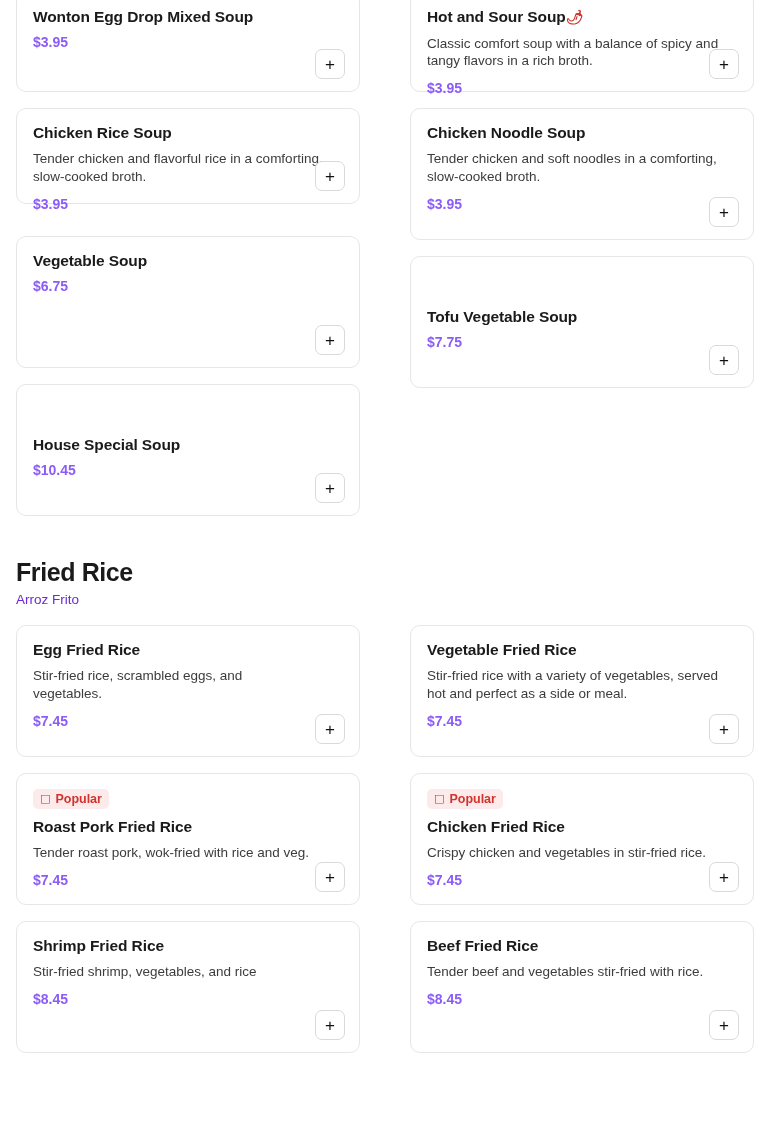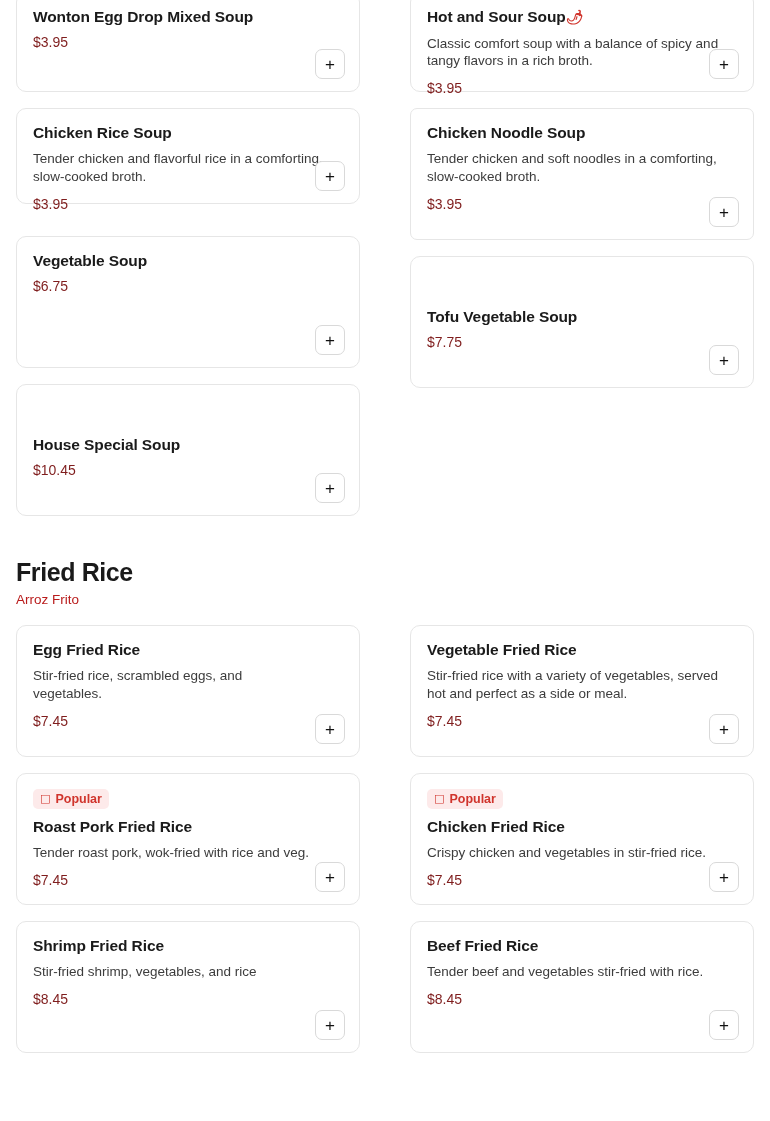--- a/index.html
+++ b/index.html
@@ -42,22 +42,22 @@
   }
   .card-desc {
     font-size: 13.5px;
     line-height: 1.32;
     color: #3c3c3c;
     margin: 0 0 10px 0;
     max-width: 300px;
   }
   .card-price {
     font-size: 14px;
-    font-weight: 400;
-    color: #7f1d1d;
+    font-weight: 700;
+    color: #8b5cf6;
     margin: 0;
   }
   .add-btn {
     position: absolute;
     right: 14px;
     bottom: 12px;
     width: 30px;
     height: 30px;
     border: 1px solid #d9d9d9;
     border-radius: 7px;
@@ -91,21 +91,21 @@
     margin: 42px 0 18px 0;
   }
   .section-title {
     font-size: 25px;
     font-weight: 700;
     letter-spacing: -0.4px;
     margin: 0 0 5px 0;
   }
   .section-sub {
     font-size: 13.5px;
-    color: #b91c1c;
+    color: #6d28d9;
     margin: 0;
   }
   .clip-top {
     margin-top: -8px;
   }
   .spicy {
     color: #d0342c;
     font-size: 14px;
   }
   .nowrap-clip {
@@ -154,21 +154,21 @@
 
       <div class="card" style="height:100px;">
         <h3 class="card-title">
           <span>Hot and Sour Soup</span><span class="spicy">🌶</span>
         </h3>
         <p class="card-desc" style="max-width:310px;">Classic comfort soup with a balance of spicy and tangy flavors in a rich broth.</p>
         <p class="card-price">$3.95</p>
         <button class="add-btn">+</button>
       </div>
 
-      <div class="card" style="margin-top:16px;height:132px;border-radius:7px;">
+      <div class="card" style="margin-top:16px;height:132px;">
         <h3 class="card-title">Chicken Noodle Soup</h3>
         <p class="card-desc">Tender chicken and soft noodles in a comforting, slow-cooked broth.</p>
         <p class="card-price">$3.95</p>
         <button class="add-btn">+</button>
       </div>
 
       <div class="card" style="margin-top:16px;height:132px;padding-left:16px;">
         <h3 class="card-title" style="margin-top:36px;">Tofu Vegetable Soup</h3>
         <p class="card-price">$7.75</p>
         <button class="add-btn">+</button>

